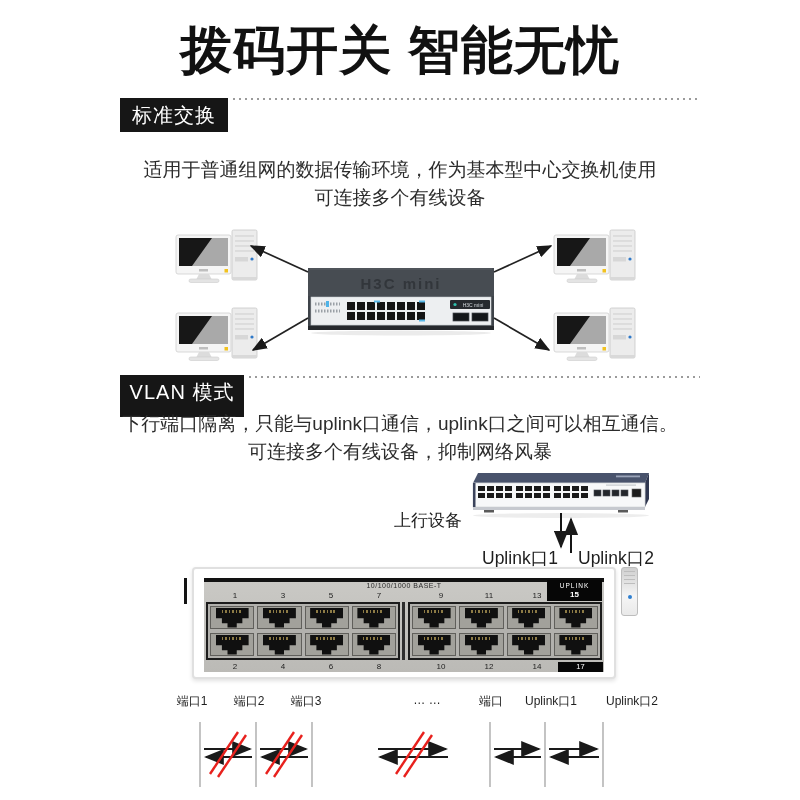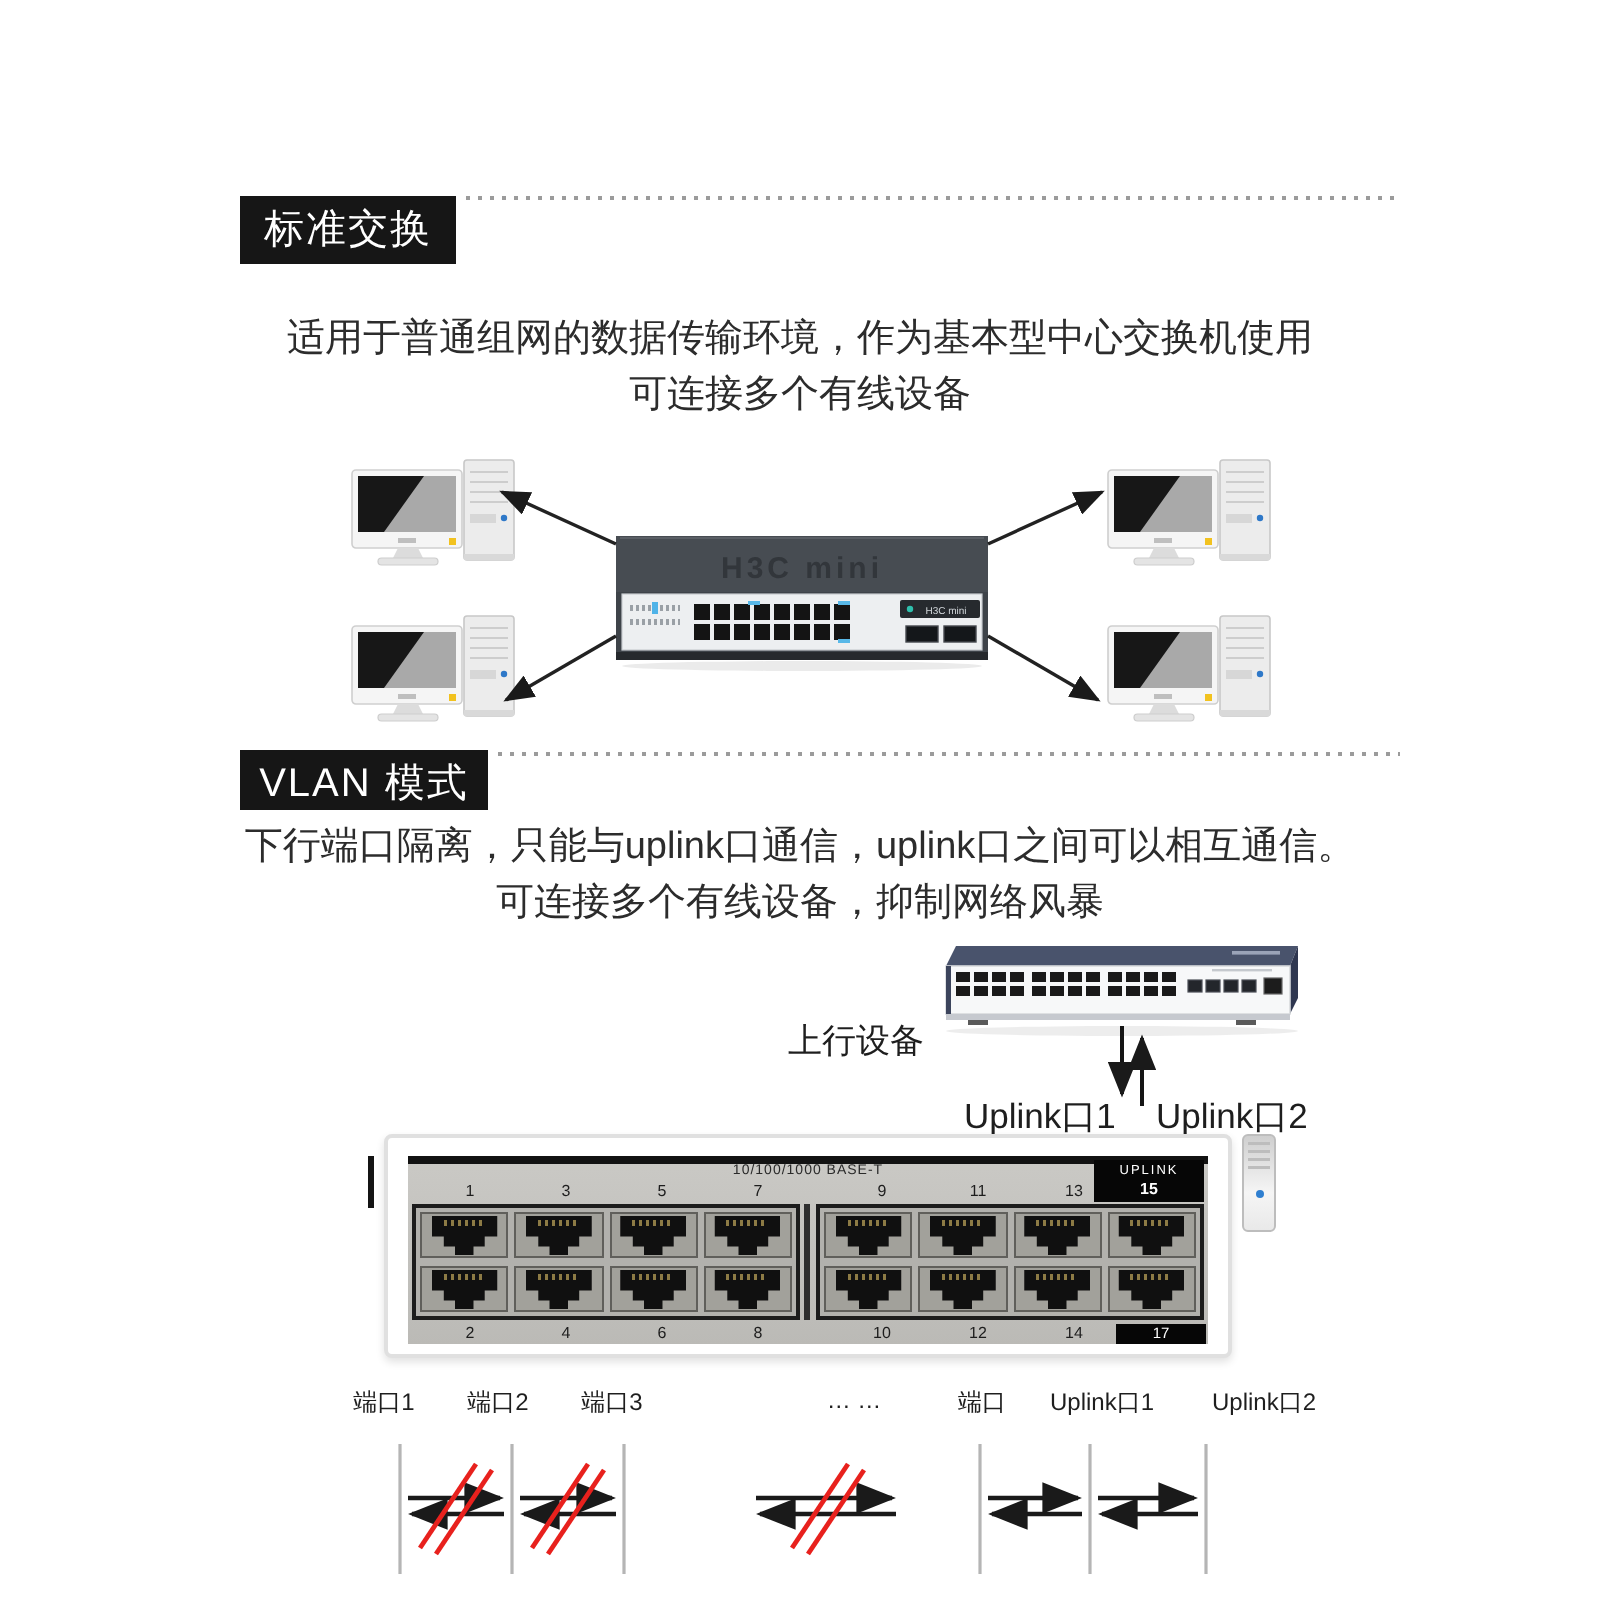--- a/index.html
+++ b/index.html
@@ -7,21 +7,21 @@
          font-family:"Liberation Sans","DejaVu Sans",sans-serif;color:#222;}
   .abs{position:absolute;}
 
   
   .page-title{left:0;right:0;top:16px;text-align:center;font-size:52px;font-weight:bold;
               color:#111;letter-spacing:1px;white-space:nowrap;}
 
   
   .badge{background:#161616;color:#fff;font-size:20px;text-align:center;letter-spacing:1px;}
   .badge1{left:120px;top:98px;width:108px;height:34px;line-height:34px;}
-  .badge2{left:120px;top:375px;width:124px;height:30px;line-height:35px;}
+  .badge2{left:120px;top:375px;width:124px;height:42px;line-height:35px;}
   .dotted{height:2px;background:repeating-linear-gradient(90deg,#9b9b9b 0 2px,transparent 2px 6px);}
   .dotted1{left:233px;top:98px;width:467px;}
   .dotted2{left:249px;top:376px;width:451px;}
 
   
   .para{left:0;right:0;text-align:center;font-size:19px;line-height:28px;color:#2c2c2c;}
   .para1{top:156px;}
   .para2{top:410px;}
 
   
@@ -74,20 +74,21 @@
 <div class="stage">
 
   <svg width="0" height="0" style="position:absolute" aria-hidden="true">
     <defs>
       <marker id="ah" viewBox="0 0 10 8" markerWidth="9" markerHeight="7.2" refX="9" refY="4" orient="auto">
         <path d="M0,0 L10,4 L0,8 z" fill="#1a1a1a"></path>
       </marker>
     </defs>
   </svg>
 
+  <div class="abs page-title">拨码开关 智能无忧</div>
 
   <div class="abs badge badge1">标准交换</div>
   <div class="abs dotted dotted1"></div>
 
   <div class="abs para para1">
     <div>适用于普通组网的数据传输环境，作为基本型中心交换机使用</div>
     <div>可连接多个有线设备</div>
   </div>
 
   <svg class="abs" style="left:150px;top:222px" width="500" height="152" viewBox="0 0 500 152">

